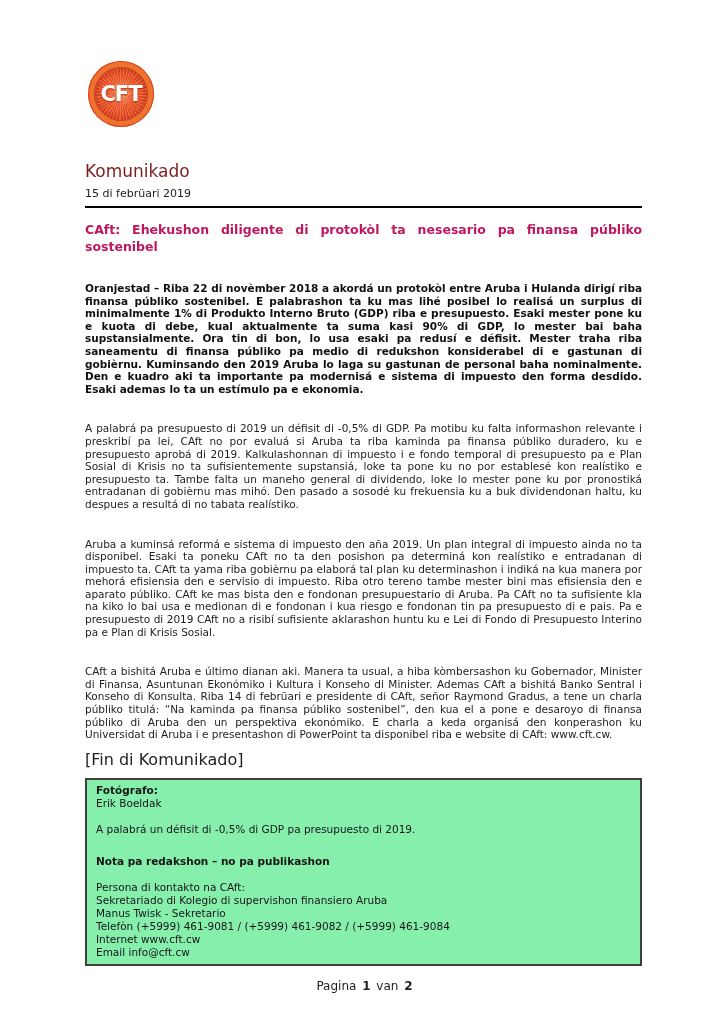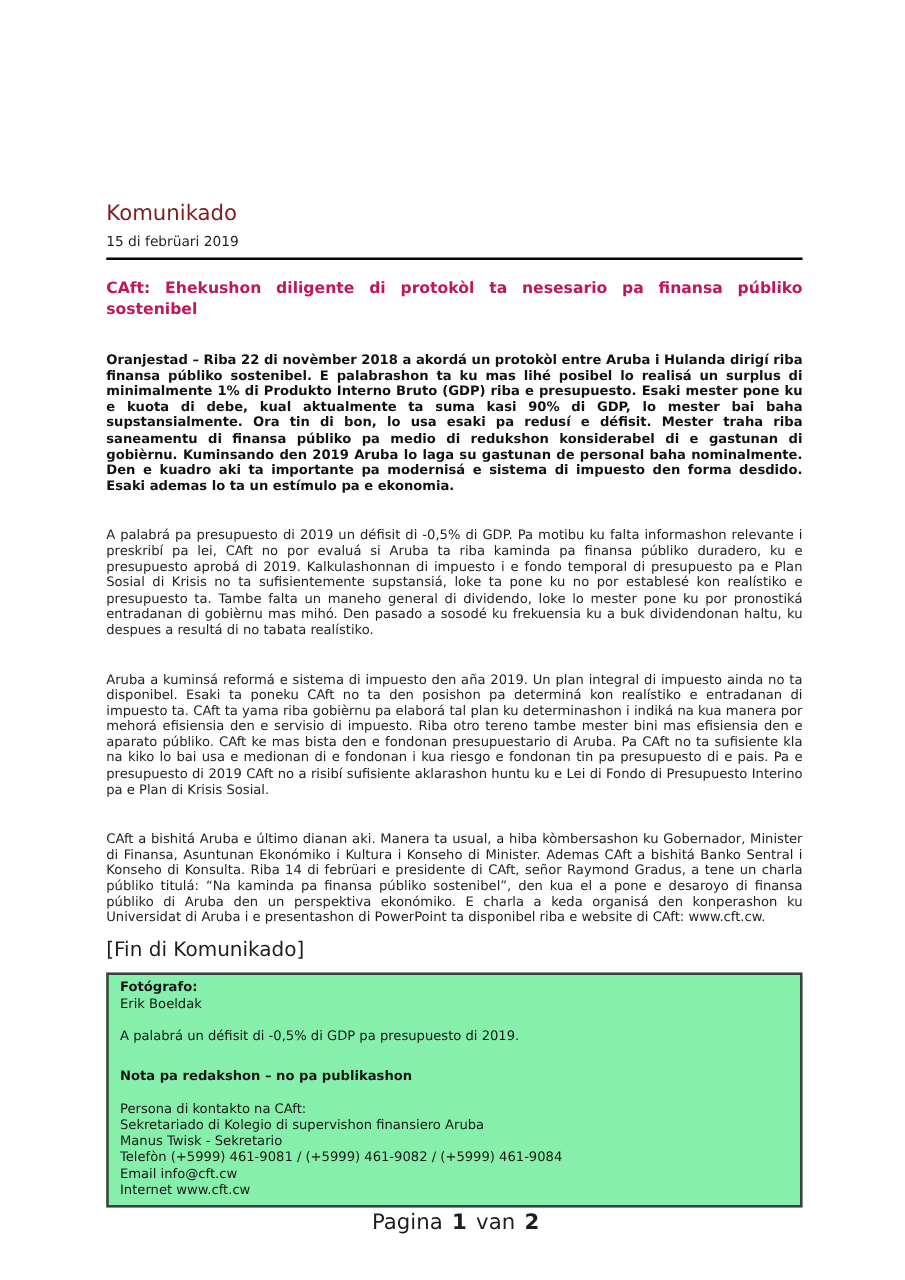--- a/index.html
+++ b/index.html
@@ -116,34 +116,40 @@
     color: #161616;
   }
   .ib-sec { margin-bottom: 13px; }
   .ib-sec.caption { margin-bottom: 19px; }
   .ib-bold { font-weight: bold; }
   .ib-note { font-weight: bold; margin-bottom: 13px; }
   .ib-sec.contact { margin-bottom: 0; }
 
   
   .footer {
-    margin-top: 2px;
+    margin-top: 13px;
     width: 557px;
     text-align: center;
-    font-size: 17px;
+    font-size: 12px;
     color: #1e1e1e;
   }
   .footer b { font-weight: bold; }
   .footer span { padding: 0 2px; }
 </style>
 </head>
 <body>
 
 <div class="page">
 
+  <div class="logo">
+    <div class="logo-ring"></div>
+    <div class="logo-disc"></div>
+    <div class="logo-glow"></div>
+    <div class="logo-text">CFT</div>
+  </div>
 
   <div class="doc">
 
     <div class="doc-title">Komunikado</div>
     <div class="doc-date">15 di febrüari 2019</div>
     <hr class="rule">
 
     <div class="headline">CAft: Ehekushon diligente di protokòl ta nesesario pa finansa públiko sostenibel</div>
 
     <div class="para lead">Oranjestad – Riba 22 di novèmber 2018 a akordá un protokòl entre Aruba i Hulanda dirigí riba finansa públiko sostenibel. E palabrashon ta ku mas lihé posibel lo realisá un surplus di minimalmente 1% di Produkto Interno Bruto (GDP) riba e presupuesto. Esaki mester pone ku e kuota di debe, kual aktualmente ta suma kasi 90% di GDP, lo mester bai baha supstansialmente. Ora tin di bon, lo usa esaki pa redusí e défisit. Mester traha riba saneamentu di finansa públiko pa medio di redukshon konsiderabel di e gastunan di gobièrnu. Kuminsando den 2019 Aruba lo laga su gastunan de personal baha nominalmente. Den e kuadro aki ta importante pa modernisá e sistema di impuesto den forma desdido. Esaki ademas lo ta un estímulo pa e ekonomia.</div>
@@ -160,22 +166,22 @@
       </div>
       <div class="ib-sec caption">
         <div>A palabrá un défisit di -0,5% di GDP pa presupuesto di 2019.</div>
       </div>
       <div class="ib-note">Nota pa redakshon – no pa publikashon</div>
       <div class="ib-sec contact">
         <div>Persona di kontakto na CAft:</div>
         <div>Sekretariado di Kolegio di supervishon finansiero Aruba</div>
         <div>Manus Twisk - Sekretario</div>
         <div>Telefòn (+5999) 461-9081 / (+5999) 461-9082 / (+5999) 461-9084</div>
+        <div>Internet www.cft.cw</div>
         <div>Email info@cft.cw</div>
-        <div>Internet www.cft.cw</div>
       </div>
     </div>
 
     <div class="footer">
       <span>Pagina</span>
       <b>1</b>
       <span>van</span>
       <b>2</b>
     </div>
 

